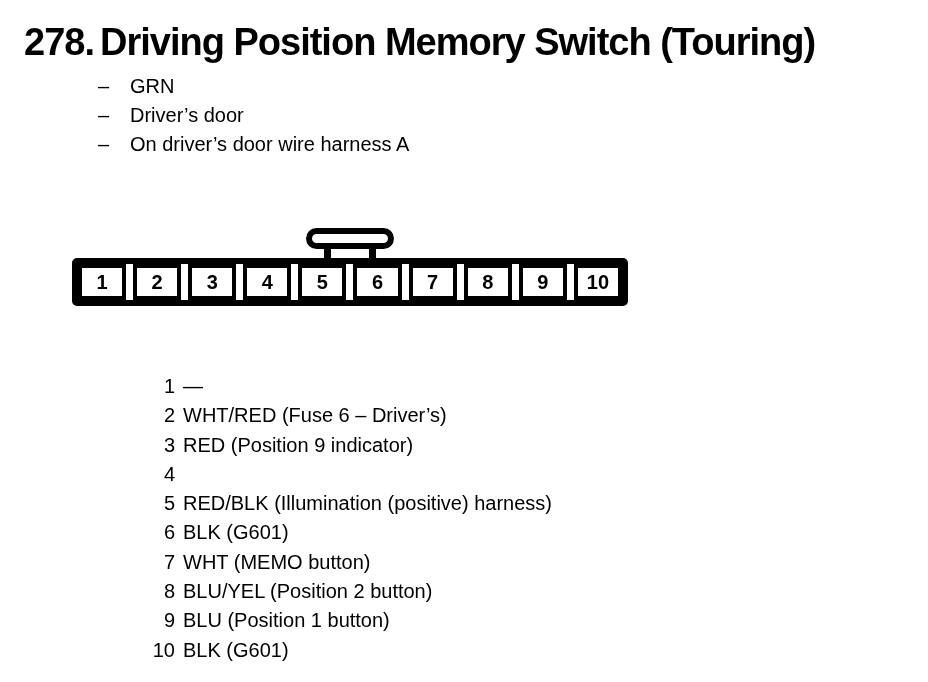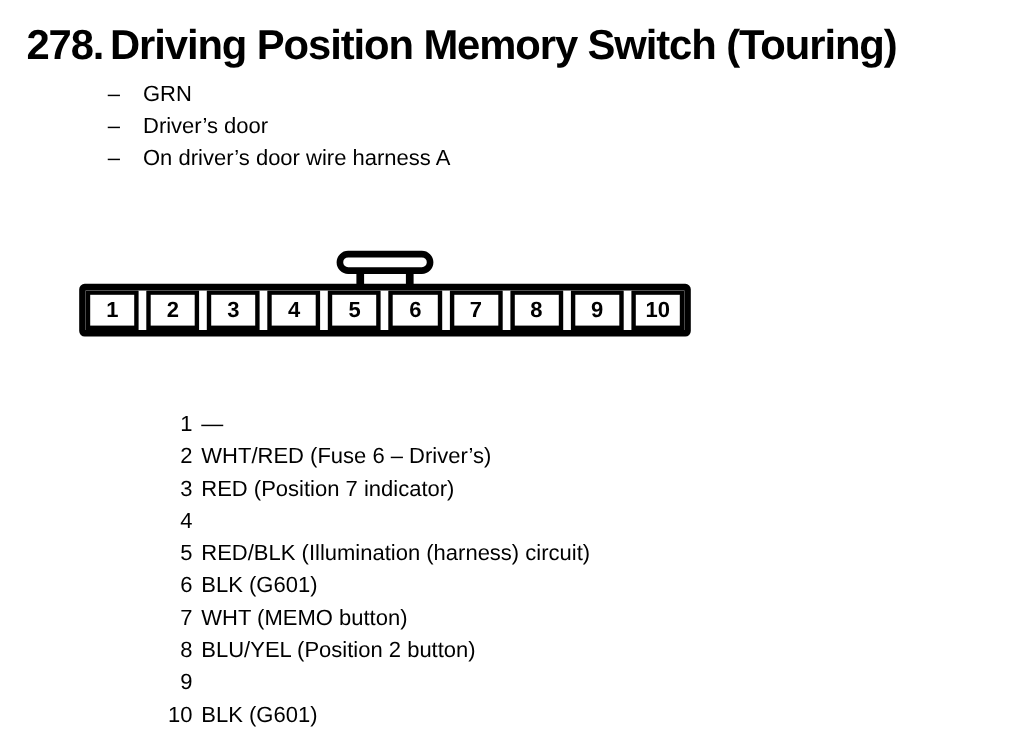--- a/index.html
+++ b/index.html
@@ -170,41 +170,42 @@
   <div class="pin-row">
     <span class="pin-num">1</span>
     <span class="pin-desc">—</span>
   </div>
   <div class="pin-row">
     <span class="pin-num">2</span>
     <span class="pin-desc">WHT/RED (Fuse 6 – Driver’s)</span>
   </div>
   <div class="pin-row">
     <span class="pin-num">3</span>
-    <span class="pin-desc">RED (Position 7 indicator)</span>
+    <span class="pin-desc">RED (Position 9 indicator)</span>
   </div>
   <div class="pin-row">
     <span class="pin-num">4</span>
   </div>
   <div class="pin-row">
     <span class="pin-num">5</span>
-    <span class="pin-desc">RED/BLK (Illumination (harness) circuit)</span>
+    <span class="pin-desc">RED/BLK (Illumination (positive) harness)</span>
   </div>
   <div class="pin-row">
     <span class="pin-num">6</span>
     <span class="pin-desc">BLK (G601)</span>
   </div>
   <div class="pin-row">
     <span class="pin-num">7</span>
     <span class="pin-desc">WHT (MEMO button)</span>
   </div>
   <div class="pin-row">
     <span class="pin-num">8</span>
     <span class="pin-desc">BLU/YEL (Position 2 button)</span>
   </div>
   <div class="pin-row">
     <span class="pin-num">9</span>
+    <span class="pin-desc">BLU (Position 1 button)</span>
   </div>
   <div class="pin-row">
     <span class="pin-num">10</span>
     <span class="pin-desc">BLK (G601)</span>
   </div>
 </div>
 
 </body></html>

